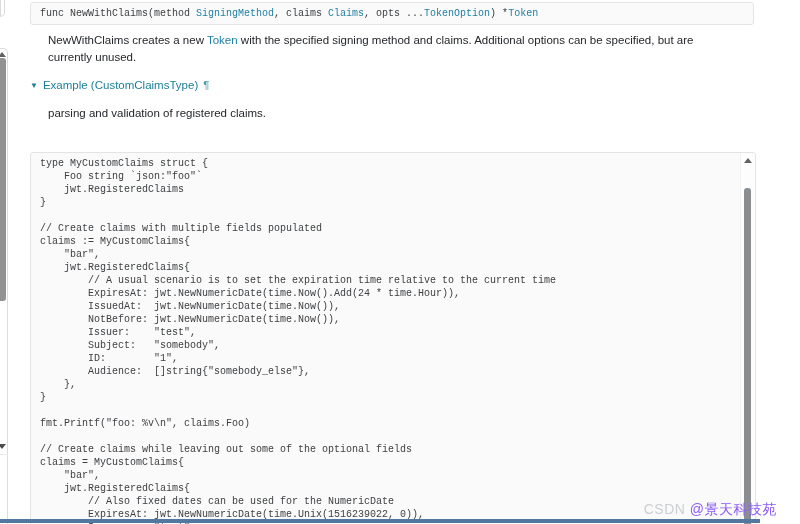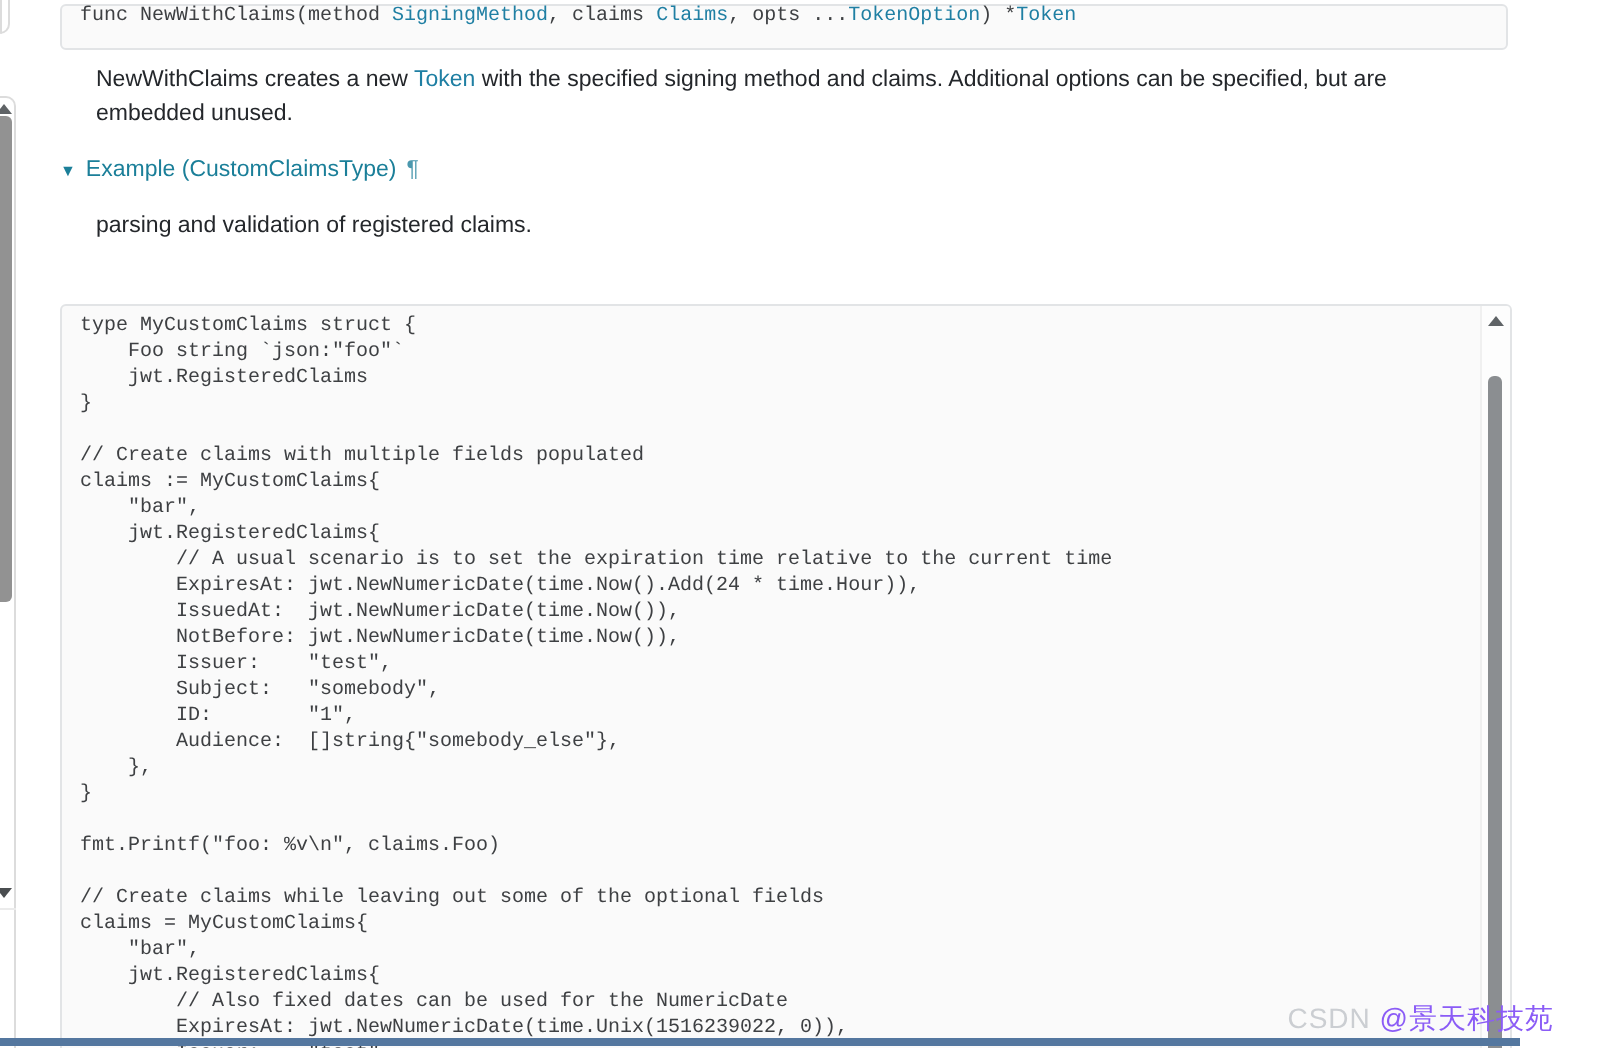--- a/index.html
+++ b/index.html
@@ -6,21 +6,21 @@
   body{
     width:800px;height:524px;position:relative;overflow:hidden;
     background:#ffffff;
     font-family:"Liberation Sans", sans-serif;
     color:#202224;
   }
   
   .sig-box{
     position:absolute;left:30px;top:2px;width:724px;height:23px;
     background:#fafafa;border:1px solid #e2e4e6;border-radius:3px;
-    display:flex;align-items:flex-start;padding-left:9px;box-sizing:border-box;
+    display:flex;align-items:center;padding-left:9px;box-sizing:border-box;
     font-family:"Liberation Mono", monospace;font-size:10px;white-space:pre;
     color:#3e4043;
   }
   .lnk{color:#1f7fa3;cursor:pointer;}
   
   .para{position:absolute;left:48px;font-size:11.5px;line-height:17px;color:#24272b;}
   .p1{top:32px;}
   .p2{top:105px;}
   
   .example-header{
@@ -105,21 +105,21 @@
   <div class="frag-down-arrow"></div>
   <div class="frag-divider"></div>
 </div>
 
 <div class="sig-box">
   <span><span>func NewWithClaims(method </span><span class="lnk" style="color: rgb(31, 127, 163);">SigningMethod</span><span>, claims </span><span class="lnk" style="color: rgb(31, 127, 163);">Claims</span><span>, opts ...</span><span class="lnk" style="color: rgb(31, 127, 163);">TokenOption</span><span>) *</span><span class="lnk" style="color: rgb(31, 127, 163);">Token</span></span>
 </div>
 
 <div class="para p1">
   <div><span>NewWithClaims creates a new </span><span class="lnk" style="color: rgb(31, 127, 163);">Token</span><span> with the specified signing method and claims. Additional options can be specified, but are</span></div>
-  <div><span>embedded unused.</span></div>
+  <div><span>currently unused.</span></div>
 </div>
 
 <div class="example-header">
   <span class="tri">▼</span>
   <span>Example (CustomClaimsType)</span>
   <span class="pilcrow">¶</span>
 </div>
 
 <div class="para p2">
   <div><span>parsing and validation of registered claims.</span></div>

